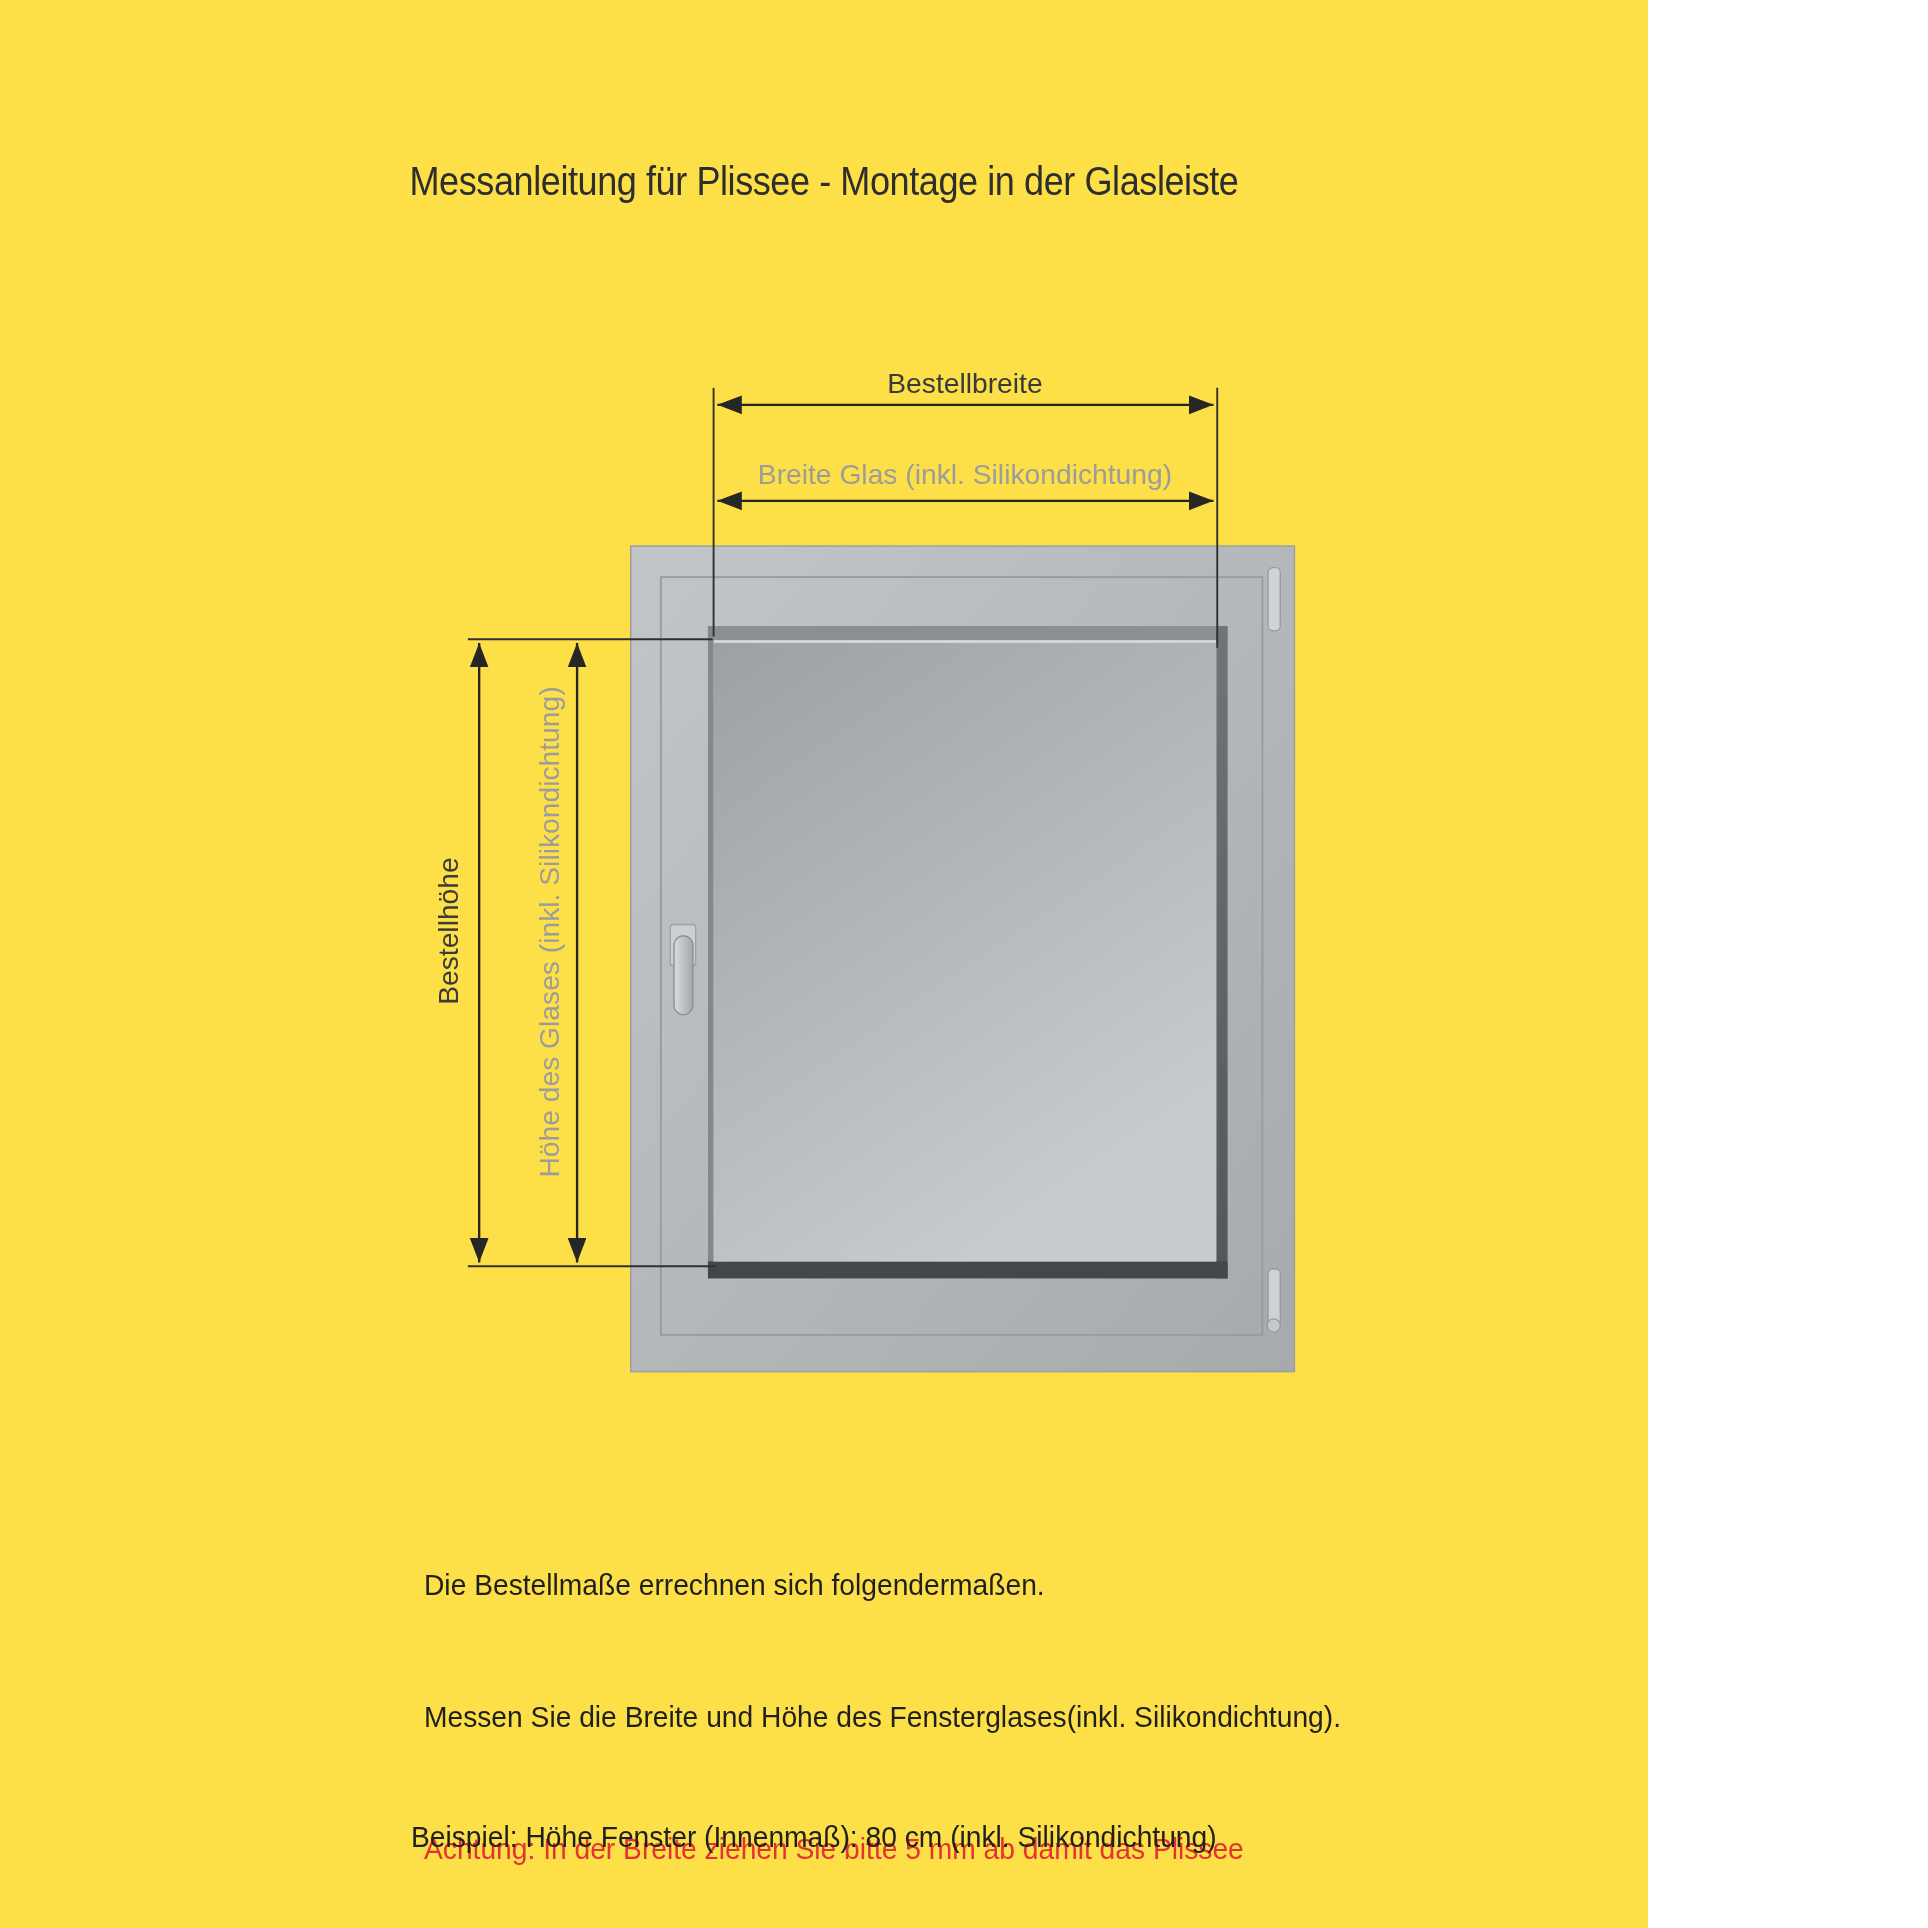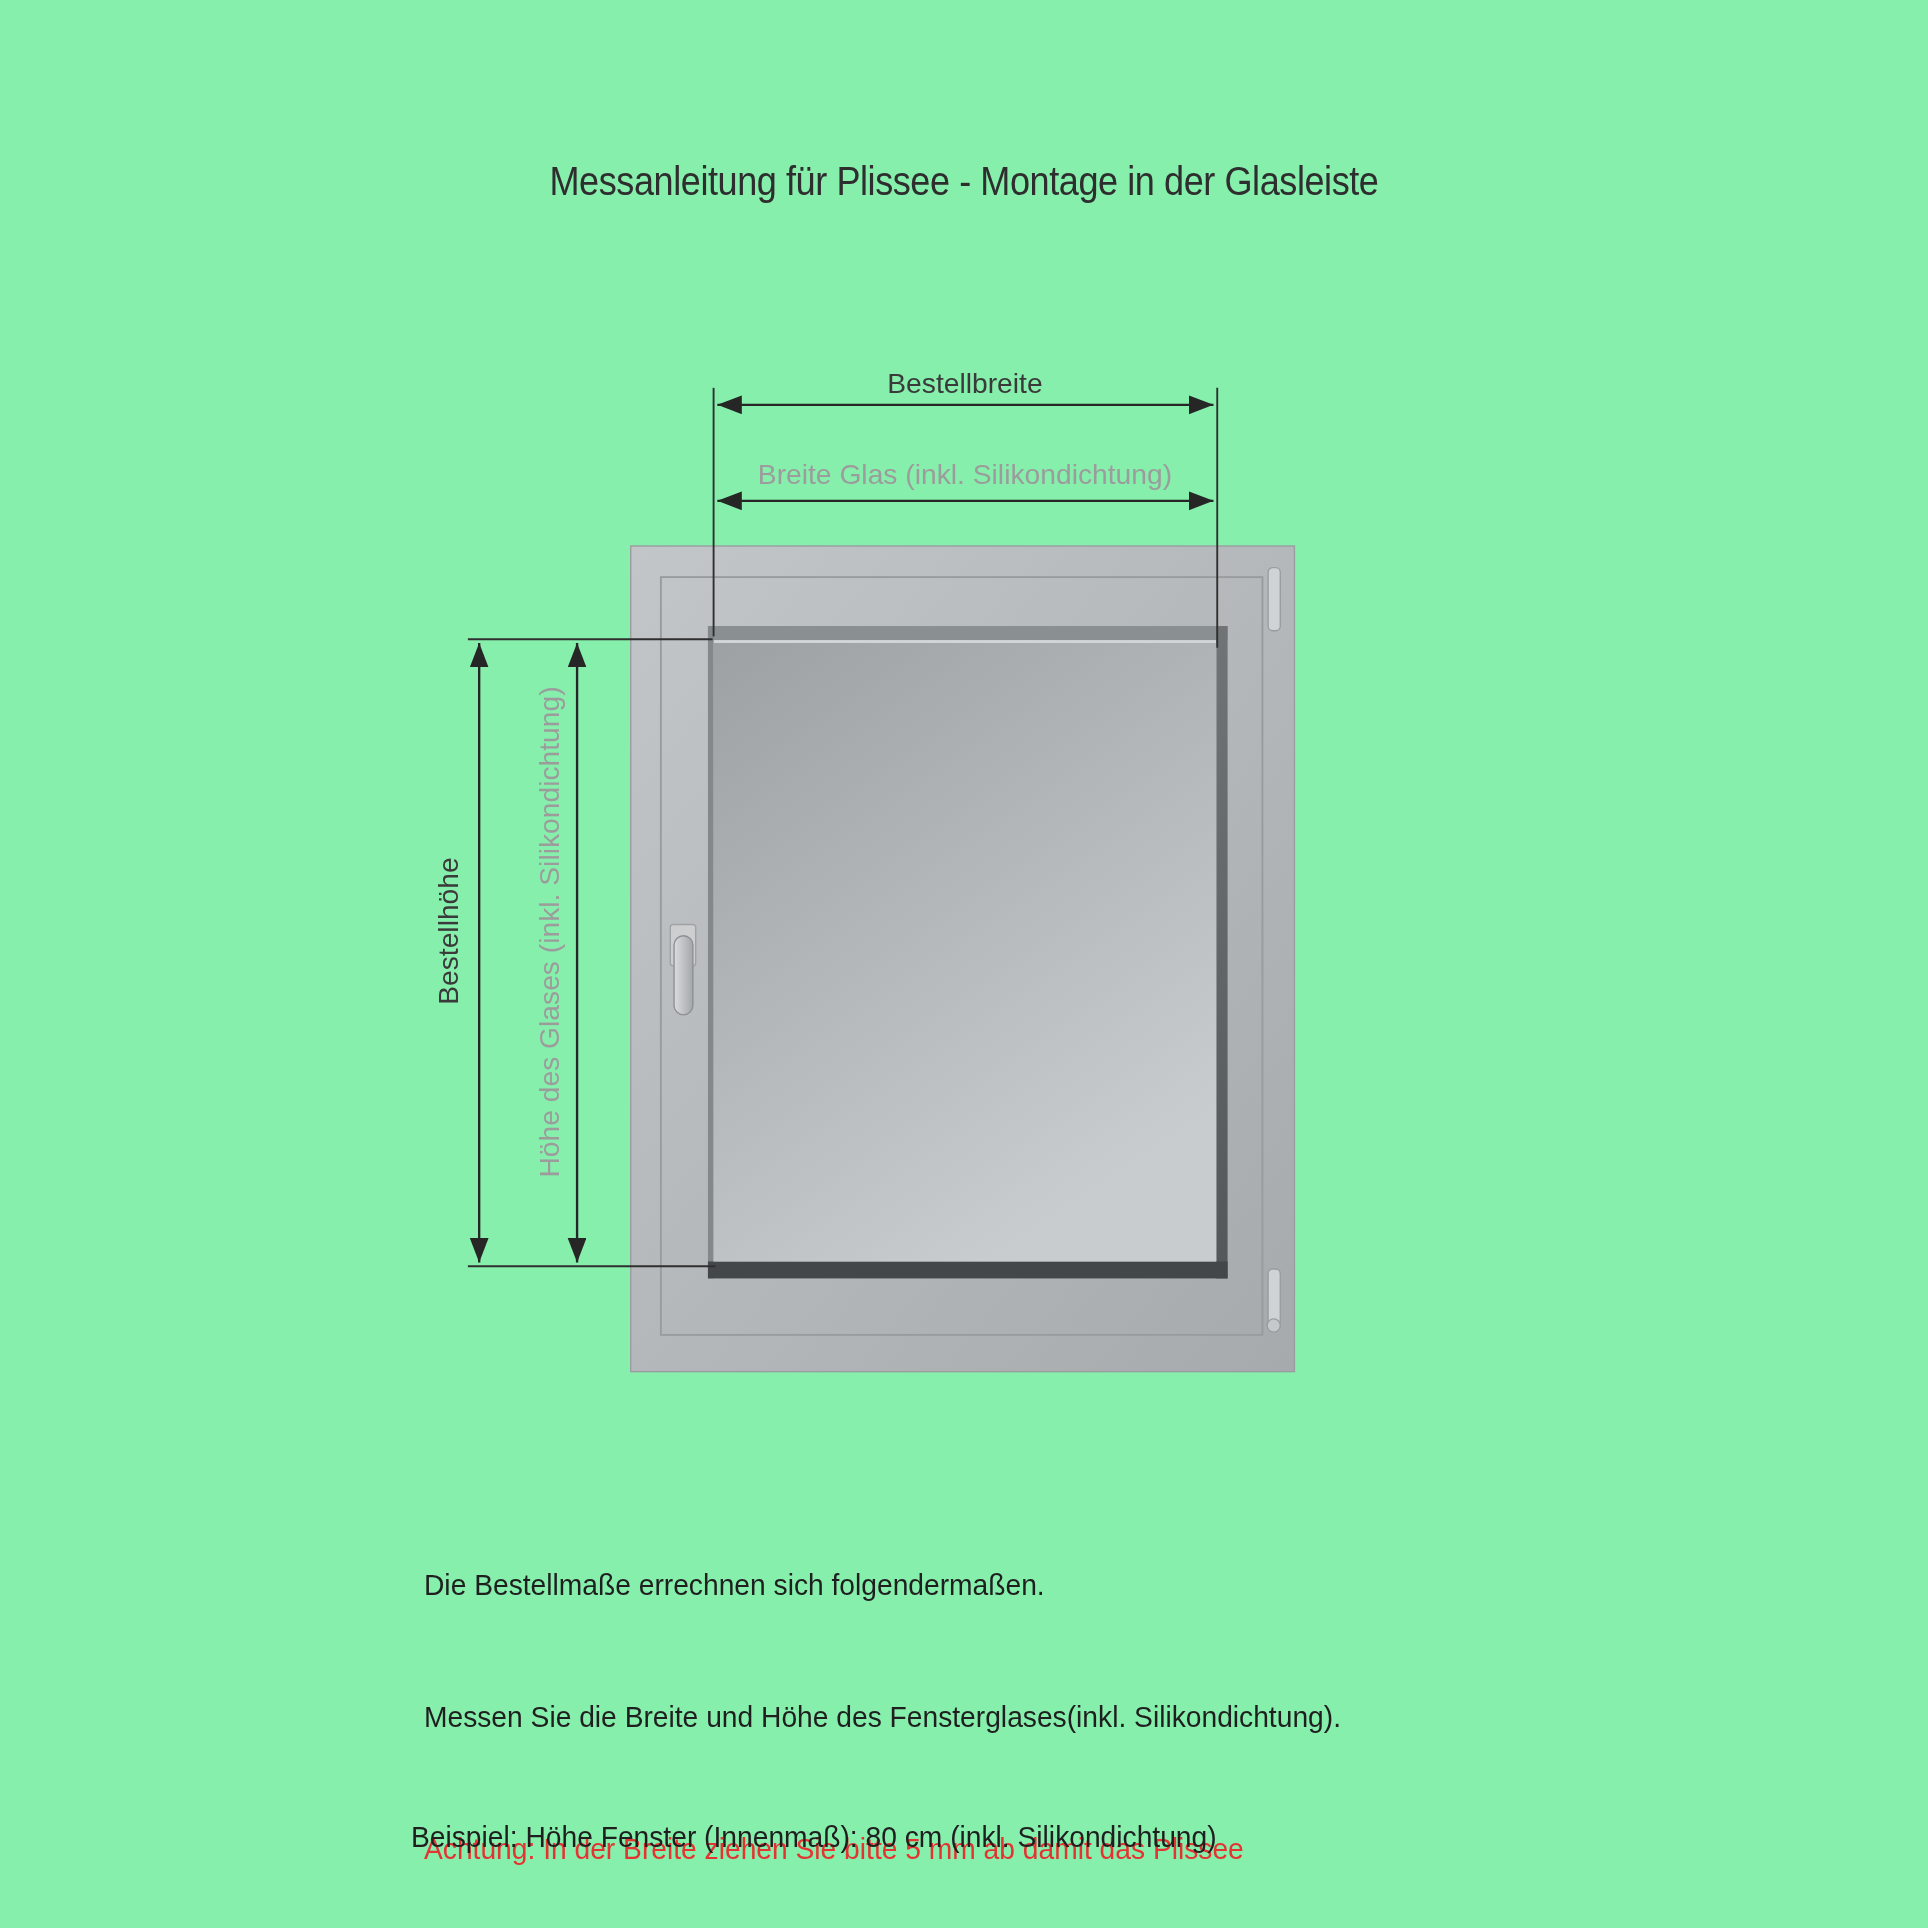--- a/index.html
+++ b/index.html
@@ -1,19 +1,19 @@
 <!DOCTYPE html>
 <html style="font-size:15px"><head>
 <meta charset="utf-8">
 <style>
   html,body{margin:0;padding:0;}
   .page{
     position:relative;
-    width:1928px;height:1928px;
-    background:#86efac;
+    width:1648px;height:1928px;
+    background:#fde047;
     font-family:"Liberation Sans", sans-serif;
     overflow:hidden;
   }
   .title{
     position:absolute;
     left:0;right:0;top:158px;
     text-align:center;
     font-size:41px;
     color:#2e2e2e;
     letter-spacing:-0.5px;

